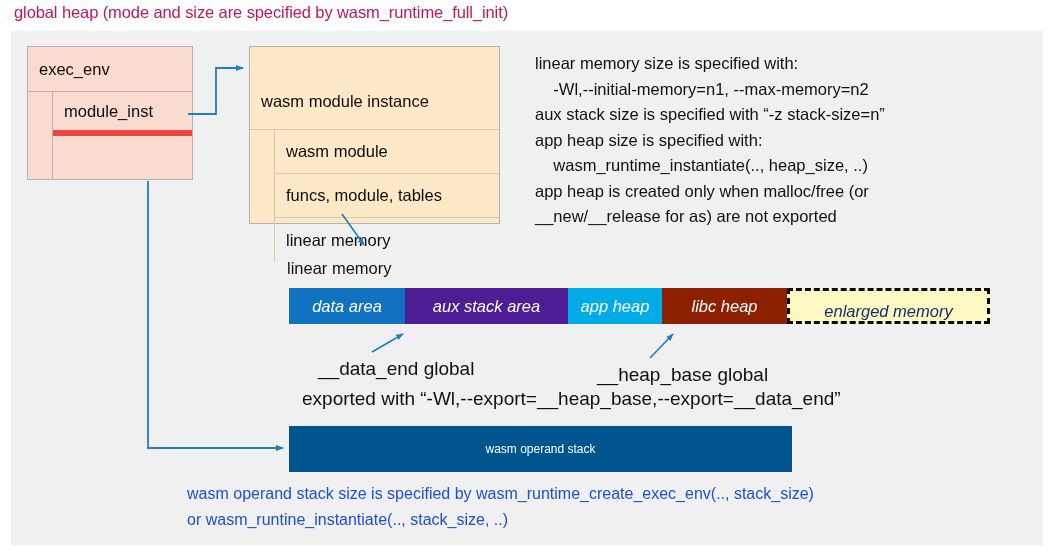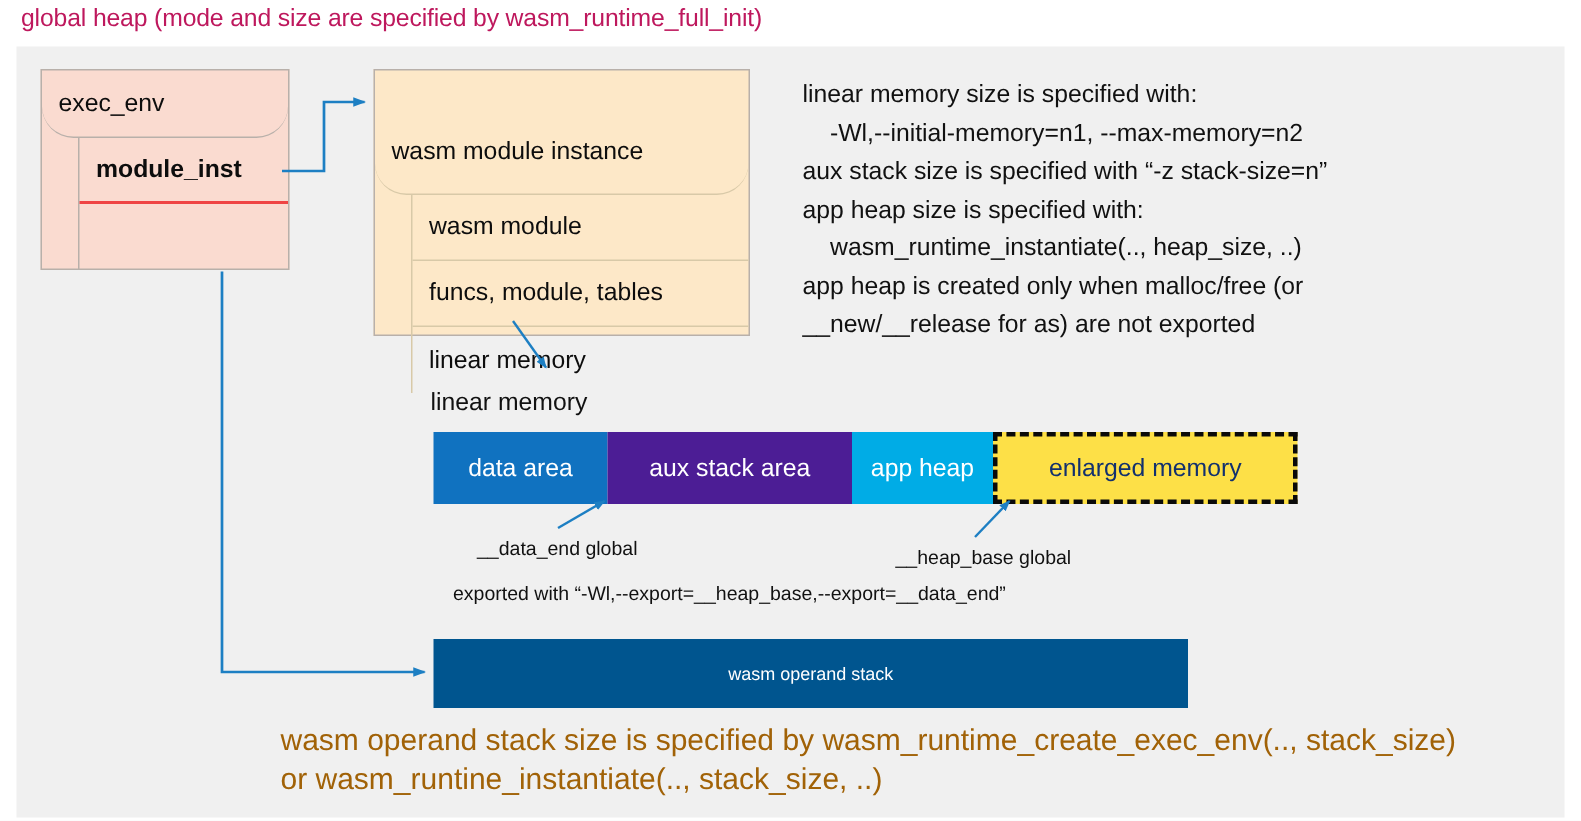--- a/index.html
+++ b/index.html
@@ -43,21 +43,20 @@
     border: 1px solid #b8b0aa;
     box-sizing: border-box;
   }
   .struct .row {
     box-sizing: border-box;
     display: flex;
     align-items: center;
     font-size: 16.5px;
     color: #0d0d0d;
     white-space: nowrap;
-    border-radius: 21px;
   }
   .struct .row .gutter {
     height: 100%;
     box-sizing: border-box;
   }
   .struct .row .cell {
     height: 100%;
     box-sizing: border-box;
     display: flex;
     align-items: center;
@@ -74,21 +73,21 @@
     height: 45px; width: 100%;
     border-bottom: 1px solid #b8b0aa;
     padding-left: 11px;
   }
   #exec-env-box .sub { height: 44px; width: 100%; }
   #exec-env-box .sub .gutter {
     width: 25px;
     border-right: 1px solid #b8b0aa;
   }
   #exec-env-box .sub .cell { flex: 1; }
-  #exec-env-box .sub.mid .cell { border-bottom: 2px solid #ef4444; font-weight: bold; }
+  #exec-env-box .sub.mid .cell { border-bottom: 6px solid #ef4444; }
 
   
   #wmi-box {
     left: 249px; top: 46px;
     width: 251px; height: 178px;
     background: #fde8c8;
   }
   #wmi-box .hdr {
     height: 56px; width: 100%;
     border-bottom: 1px solid #d8c9a8;
@@ -117,42 +116,44 @@
   #lm-label {
     left: 287px; top: 259px;
     font-size: 16.5px;
     color: #111111;
     white-space: nowrap;
   }
 
   
   #mem-bar {
     left: 289px; top: 288px;
-    height: 48px;
+    height: 36px;
     display: flex;
     align-items: stretch;
+    font-style: italic;
   }
   #mem-bar .seg {
     display: flex;
     align-items: center;
     justify-content: center;
     font-size: 16.5px;
     color: #ffffff;
     white-space: nowrap;
     box-sizing: border-box;
   }
   #mem-bar .seg.enlarged {
-    background: #fde047;
+    background: #fef9c3;
     color: #12306e;
     border: 3px dashed #0a0a0a;
+    align-items: flex-end;
   }
 
   
   .anno {
-    font-size: 13px;
+    font-size: 19px;
     color: #111111;
     white-space: nowrap;
   }
   #anno-data-end { left: 318px; top: 358px; }
   #anno-heap-base { left: 597px; top: 364px; }
   #anno-exported { left: 302px; top: 388px; }
 
   
   #operand-bar {
     left: 289px; top: 426px;
@@ -164,23 +165,23 @@
   }
   #operand-bar span {
     font-size: 12px;
     color: #ffffff;
     white-space: nowrap;
   }
 
   
   #bottom-notes {
     left: 187px; top: 481px;
-    font-size: 20px;
+    font-size: 16px;
     line-height: 26px;
-    color: #a16207;
+    color: #1d4ed8;
     white-space: pre;
   }
 
   
   #connectors {
     left: 0; top: 0;
     width: 1054px; height: 547px;
     pointer-events: none;
   }
 </style>
@@ -232,20 +233,23 @@
 
   <div class="abs" id="mem-bar">
     <div class="seg" style="width: 116px; background: rgb(16, 114, 192);">
       <span>data area</span>
     </div>
     <div class="seg" style="width: 163px; background: #4c1d95;">
       <span>aux stack area</span>
     </div>
     <div class="seg" style="width: 94px; background: rgb(0, 172, 230);">
       <span>app heap</span>
+    </div>
+    <div class="seg" style="width: 125px; background: rgb(140, 32, 0);">
+      <span>libc heap</span>
     </div>
     <div class="seg enlarged" style="width: 203px; color: rgb(18, 48, 110);">
       <span>enlarged memory</span>
     </div>
   </div>
 
   <div class="abs anno" id="anno-data-end">__data_end global</div>
   <div class="abs anno" id="anno-heap-base">__heap_base global</div>
   <div class="abs anno" id="anno-exported">exported with “-Wl,--export=__heap_base,--export=__data_end”</div>
 

